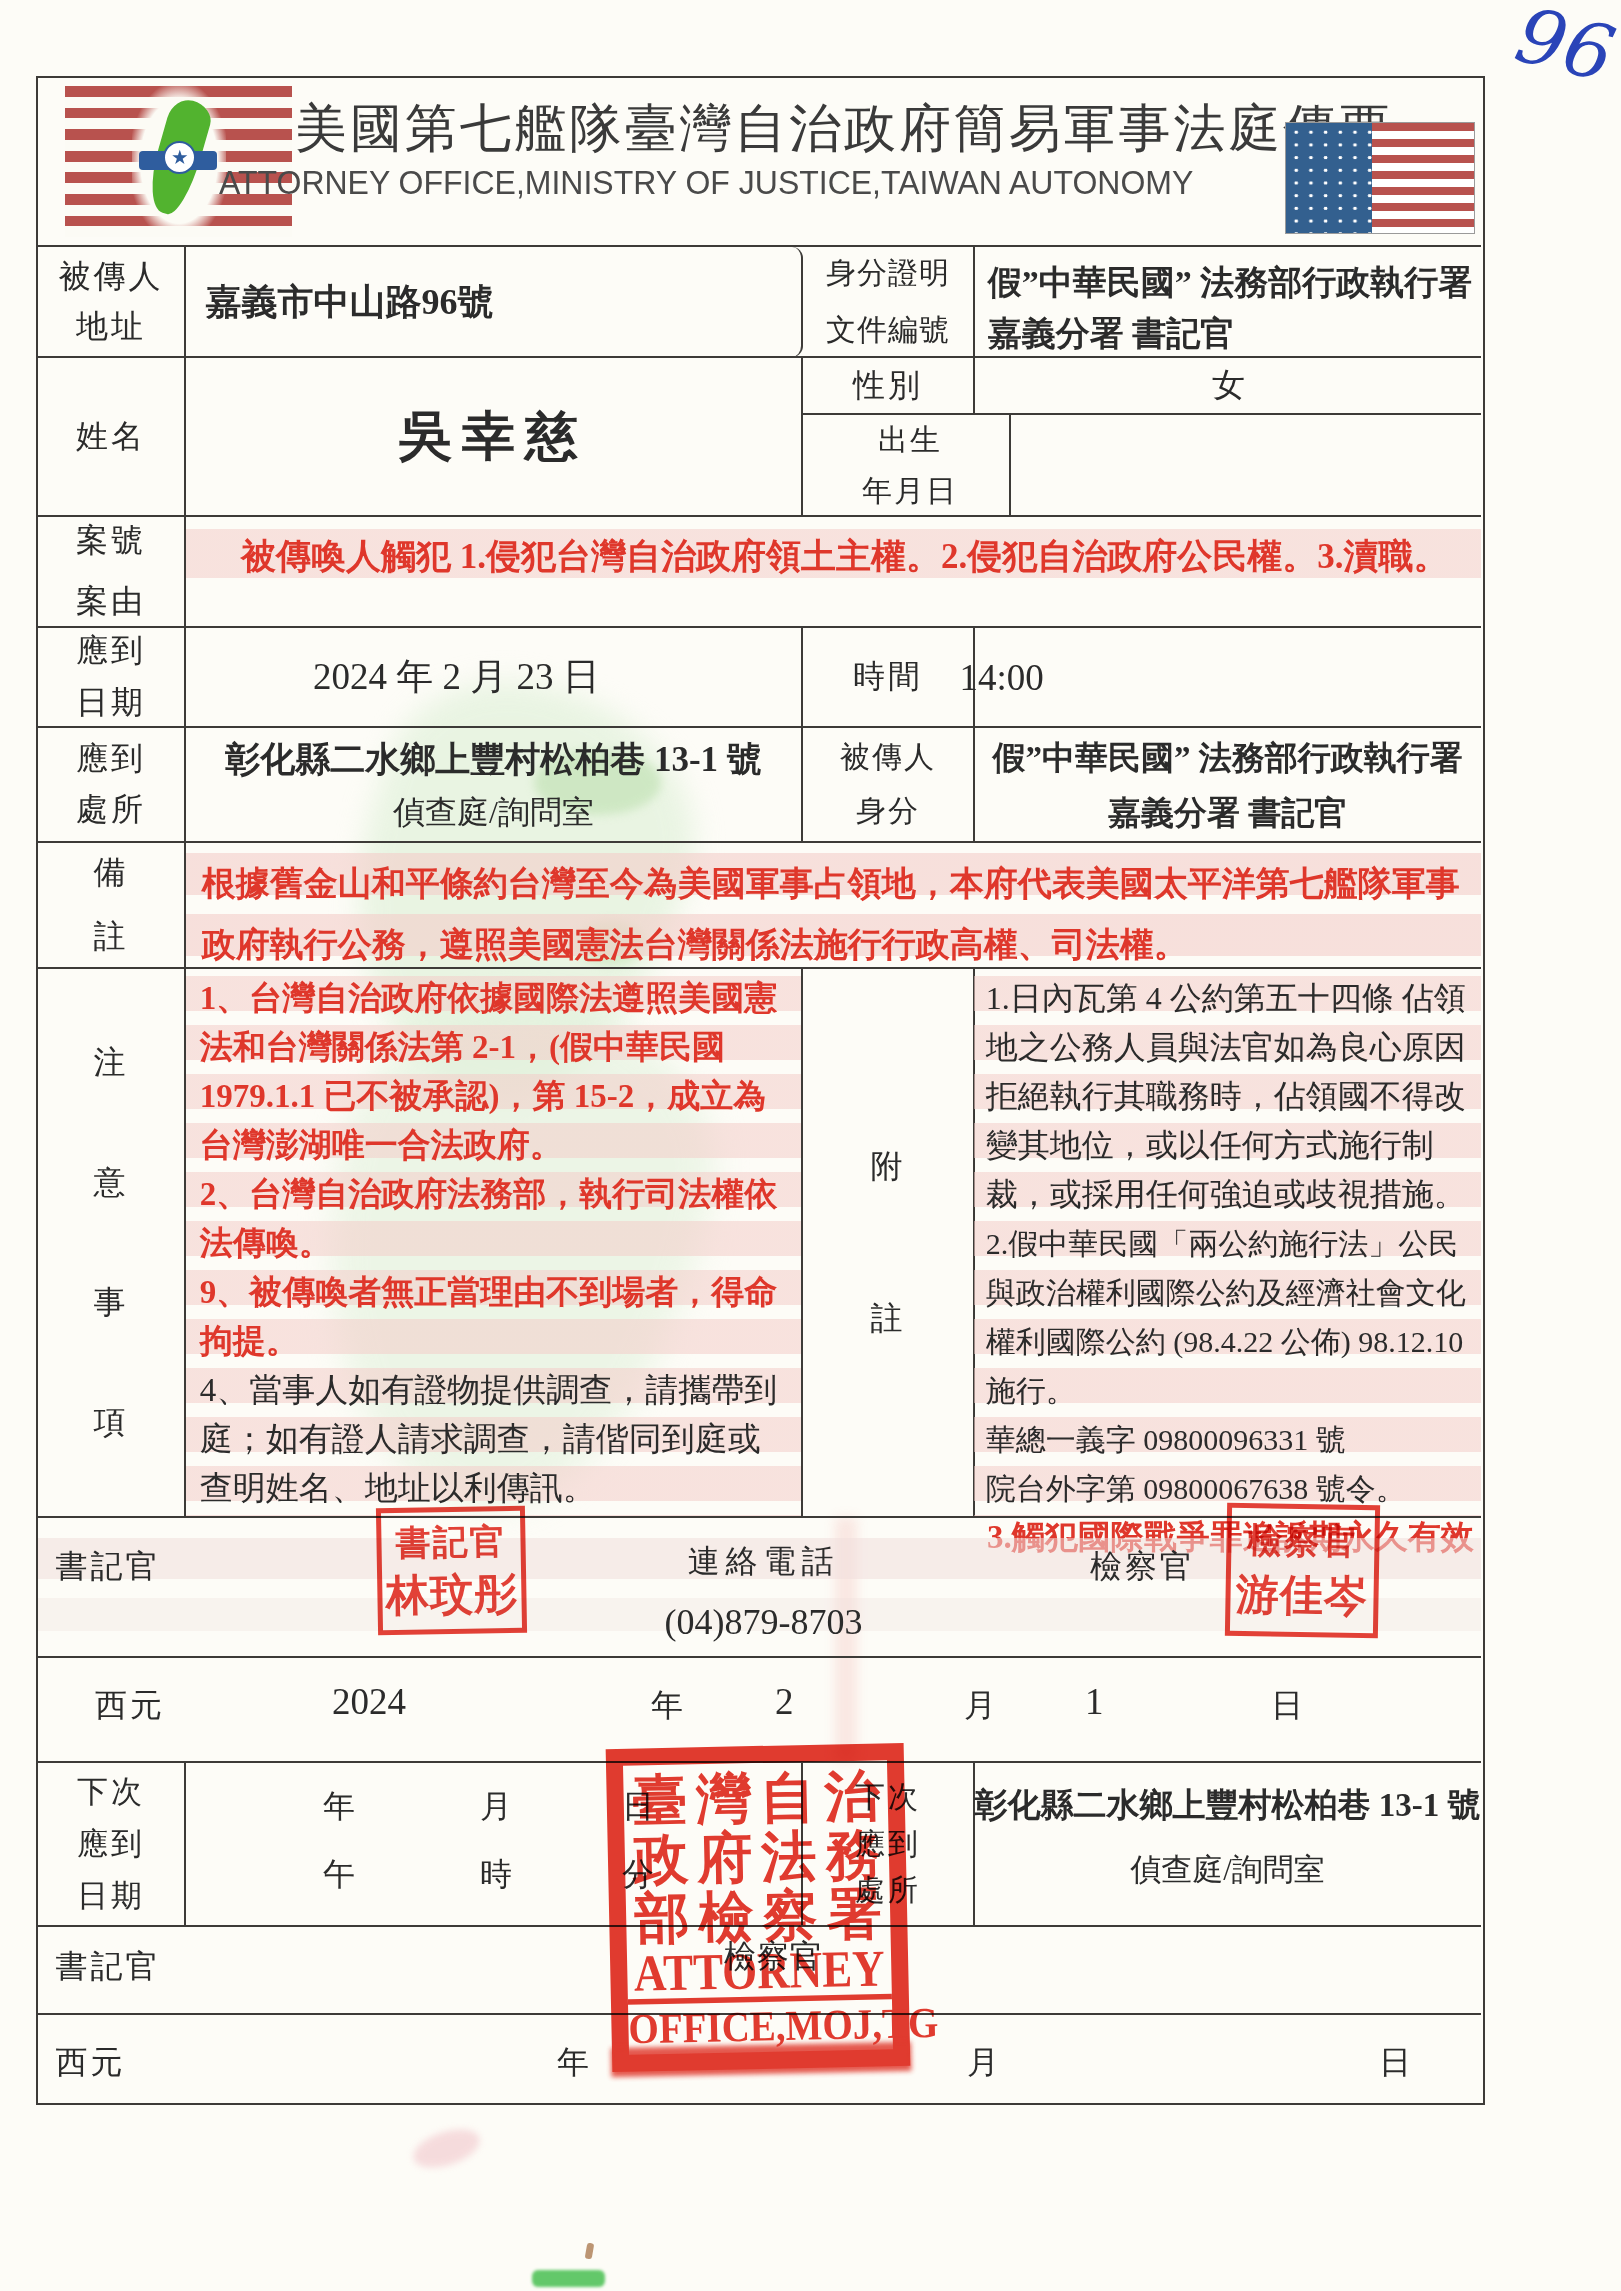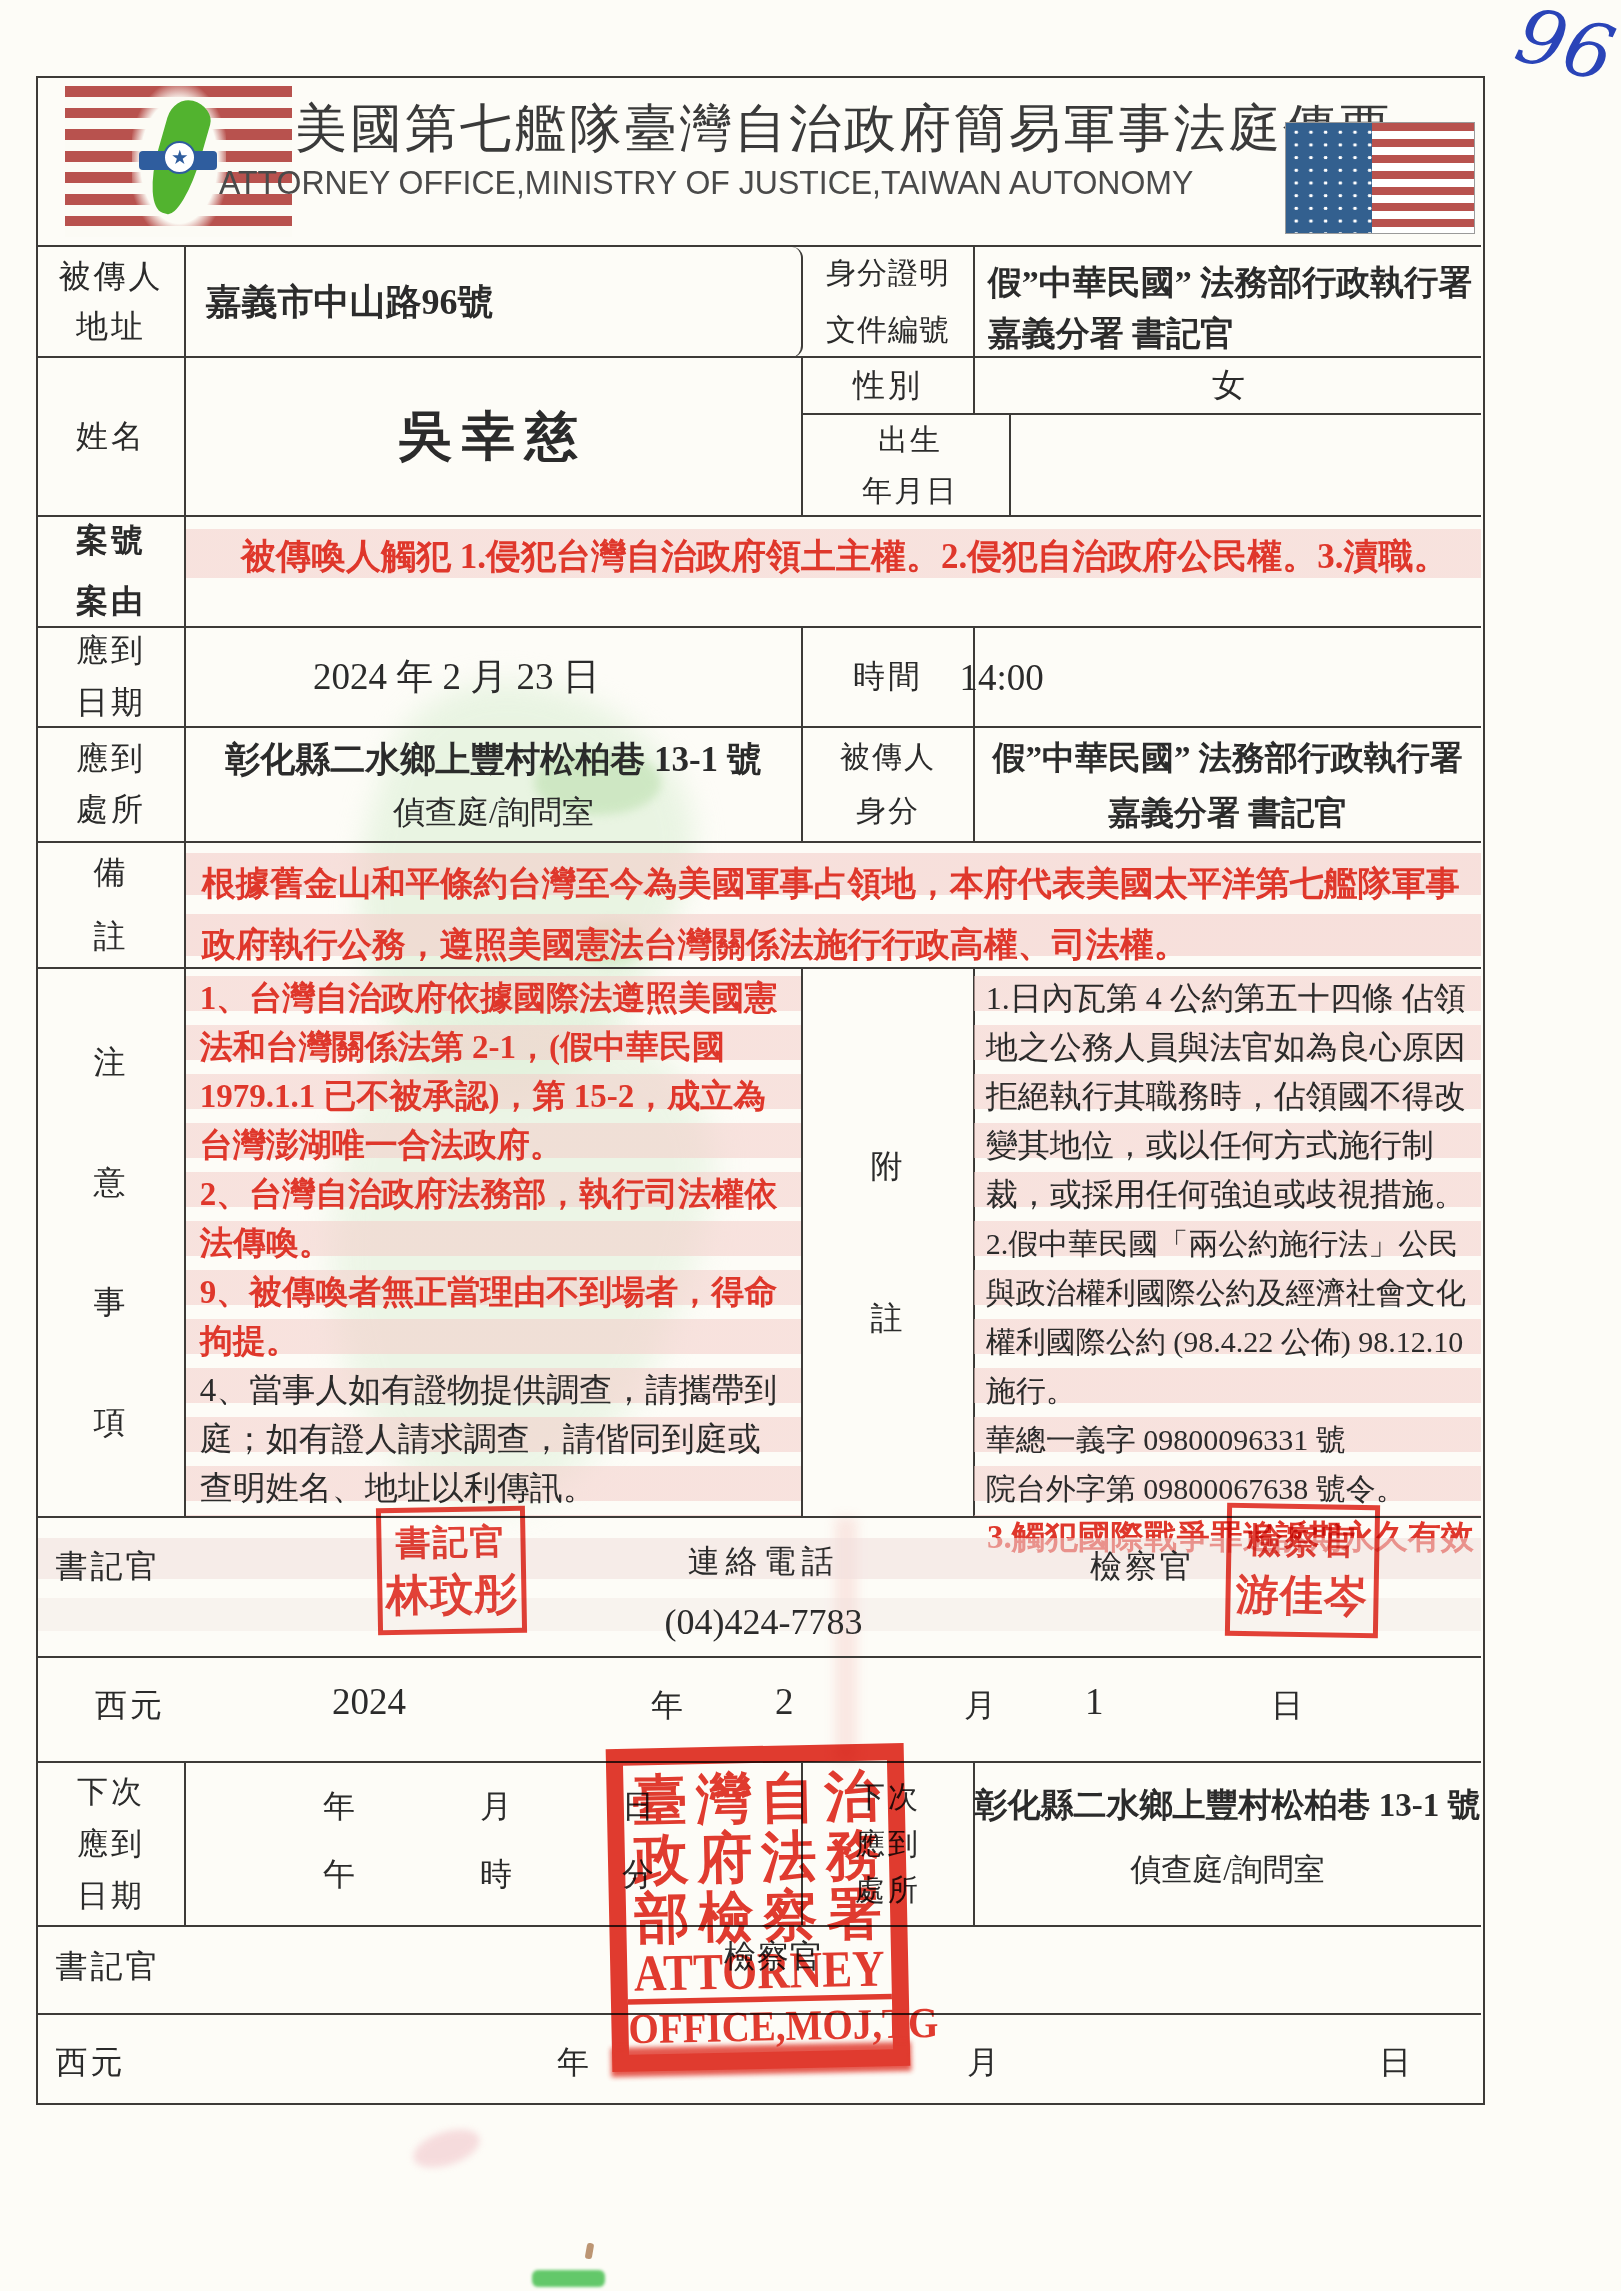--- a/index.html
+++ b/index.html
@@ -152,21 +152,21 @@
         </div>
         <div class="c" style="left:172px;width:507px;">
             <div class="center"></div>
           </div>
       </div>
     </div>
   </div>
 
   <div class="row" style="top:437px;height:111px;">
     <div class="c br" style="left:0;width:148px;">
-      <div class="vlab lab" style="gap:17.6px;font-weight:bold;">
+      <div class="vlab lab" style="gap:17.6px;">
           <span>案號</span>
           <span>案由</span>
         </div>
     </div>
     <div class="c" style="left:148px;width:1295px;">
       <div class="red b" style="padding:15.7px 9.8px 0 55px;font-size:35px;background:linear-gradient(180deg, rgba(243,205,201,0) 11.8px, rgba(243,205,201,.55) 11.8px, rgba(243,205,201,.55) 61px, rgba(243,205,201,0) 61px);">被傳喚人觸犯 1.侵犯台灣自治政府領土主權。2.侵犯自治政府公民權。3.瀆職。</div>
     </div>
   </div>
 
   <div class="row" style="top:548px;height:100px;">
@@ -259,21 +259,21 @@
       </div>
     </div>
   </div>
 
   <div class="row" style="top:1438px;height:140px;">
     <div class="band8a"></div>
     <div class="band8b"></div>
     <div class="abs lab" style="left:17.6px;top:27.4px;">書記官</div>
     <div class="phone-box">
       <div class="lab" style="padding-top:21.6px;letter-spacing:5.9px;">連絡電話</div>
-      <div style="font-size:36px;margin-top:17.6px;">(04)424-7783</div>
+      <div style="font-size:36px;margin-top:17.6px;">(04)879-8703</div>
     </div>
     <div class="abs lab" style="left:1052px;top:27.4px;">檢察官</div>
   </div>
 
   <div class="row" style="top:1578px;height:105px;">
     <div class="abs lab" style="left:57px;top:25.5px;">西元</div>
     <div class="abs" style="left:294px;top:21.6px;font-size:37px;">2024</div>
     <div class="abs lab" style="left:613px;top:25.5px;">年</div>
     <div class="abs" style="left:737px;top:21.6px;font-size:37px;">2</div>
     <div class="abs lab" style="left:926px;top:25.5px;">月</div>

